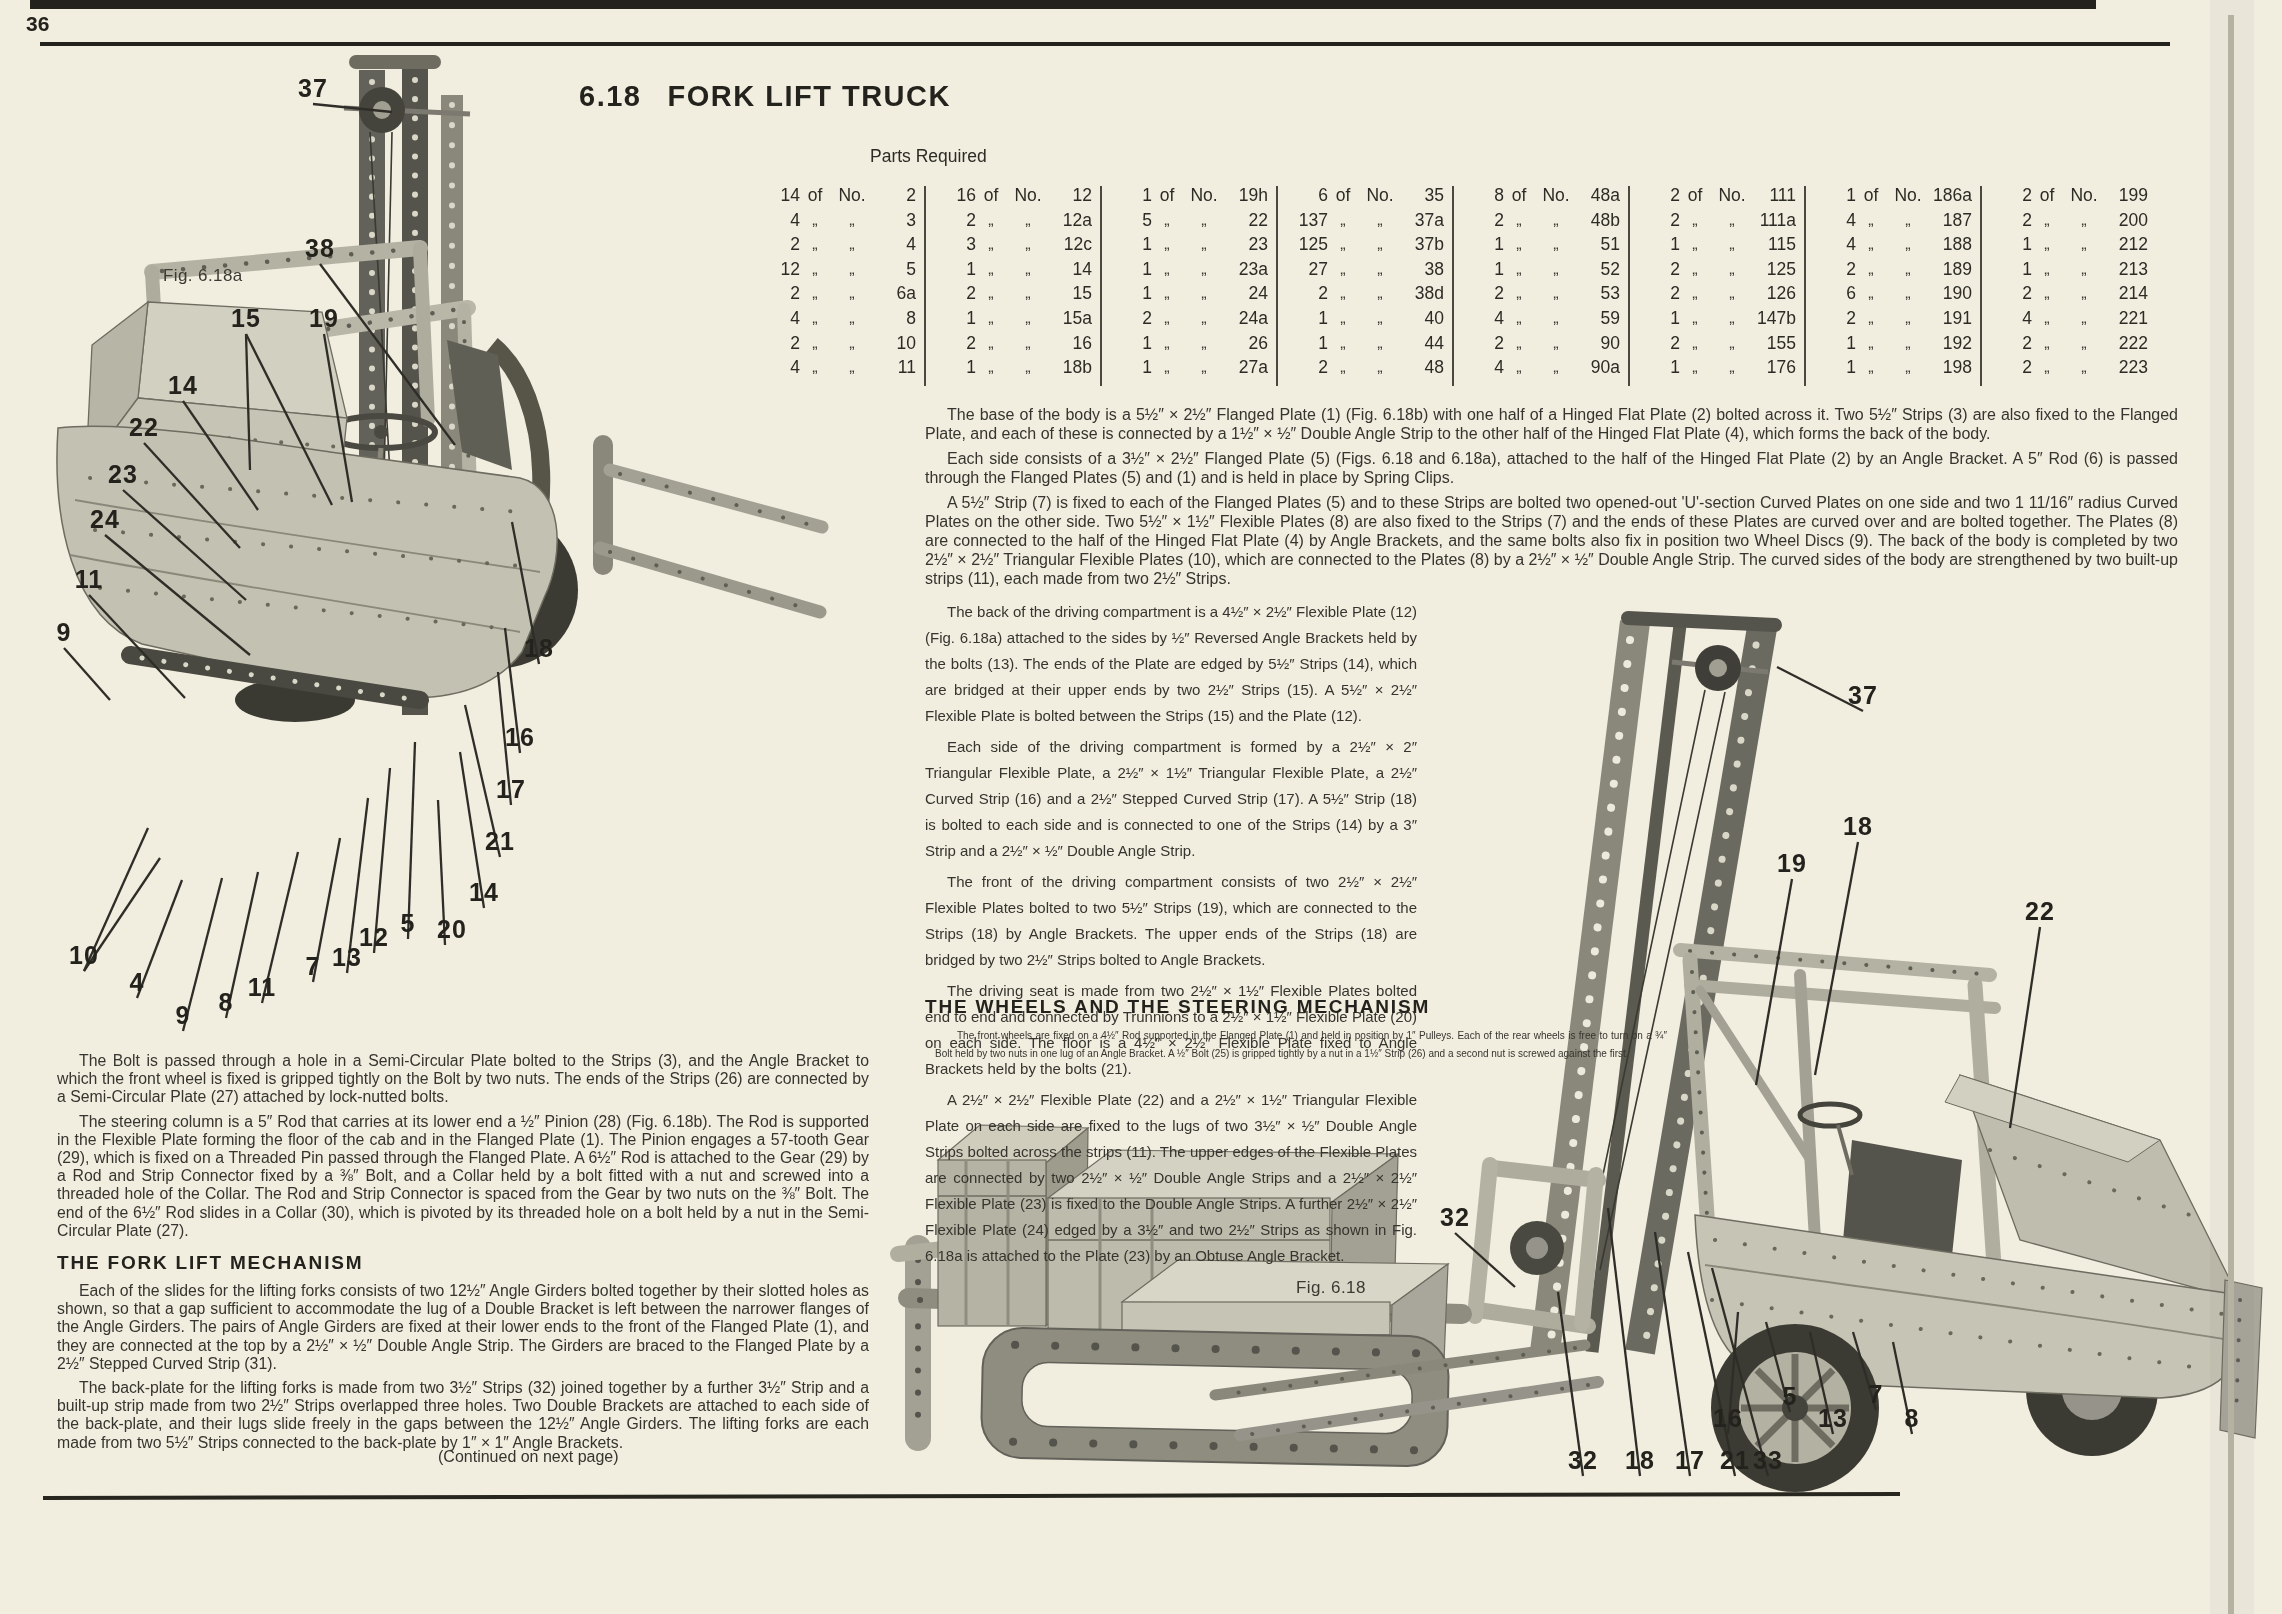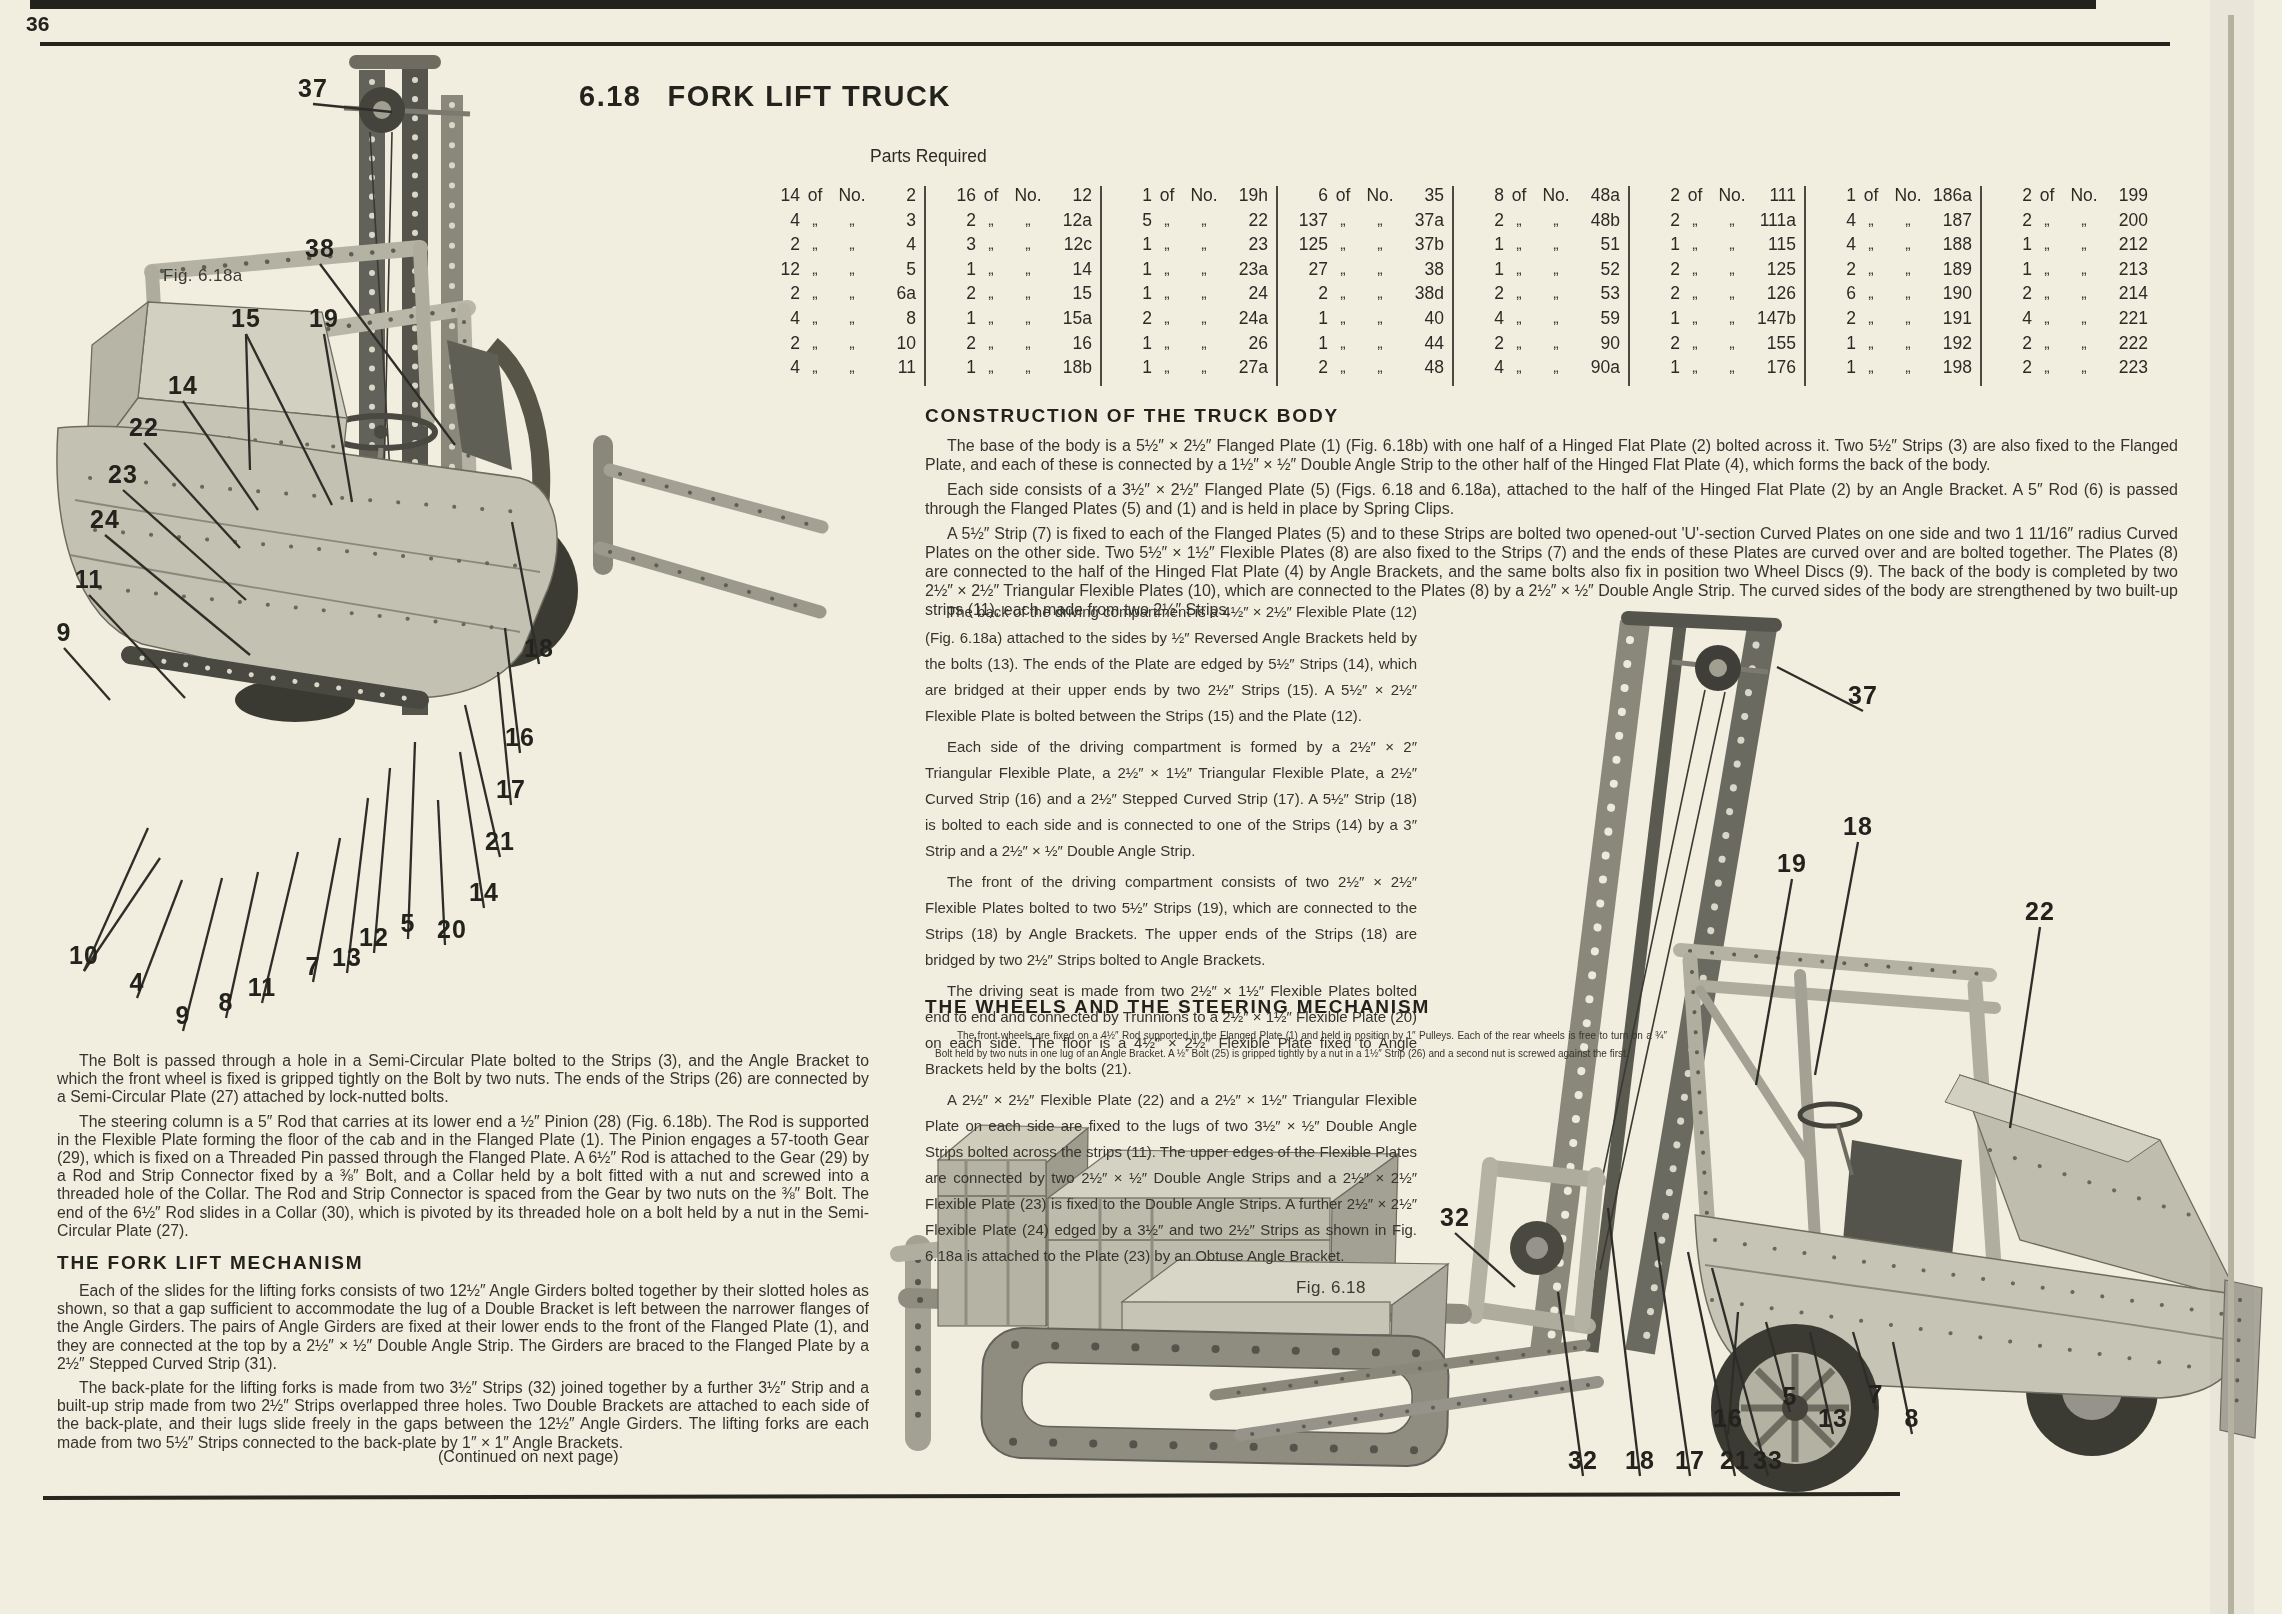--- a/index.html
+++ b/index.html
@@ -695,21 +695,20 @@
         <div class="pt-row ditto">
           <span class="pt-c pt-c0">2</span>
           <span class="pt-c pt-c1">„</span>
           <span class="pt-c pt-c2">„</span>
           <span class="pt-c pt-c3">223</span>
         </div>
       </div>
     </div>
 
   <div class="abs bodycopy indent" id="block-construction">
-    <h3 class="sec-head">CONSTRUCTION OF THE TRUCK BODY</h3>
     <div>
         <p>The base of the body is a 5½″ × 2½″ Flanged Plate (1) (Fig. 6.18b) with one half of a Hinged Flat Plate (2) bolted across it.  Two 5½″ Strips (3) are also fixed to the Flanged Plate, and each of these is connected by a 1½″ × ½″ Double Angle Strip to the other half of the Hinged Flat Plate (4), which forms the back of the body.</p>
         <p>Each side consists of a 3½″ × 2½″ Flanged Plate (5) (Figs. 6.18 and 6.18a), attached to the half of the Hinged Flat Plate (2) by an Angle Bracket. A 5″ Rod (6) is passed through the Flanged Plates (5) and (1) and is held in place by Spring Clips.</p>
         <p>A 5½″ Strip (7) is fixed to each of the Flanged Plates (5) and to these Strips are bolted two opened-out 'U'-section Curved Plates on one side and two 1 11/16″ radius Curved Plates on the other side. Two 5½″ × 1½″ Flexible Plates (8) are also fixed to the Strips (7) and the ends of these Plates are curved over and are bolted together. The Plates (8) are connected to the half of the Hinged Flat Plate (4) by Angle Brackets, and the same bolts also fix in position two Wheel Discs (9). The back of the body is completed by two 2½″ × 2½″ Triangular Flexible Plates (10), which are connected to the Plates (8) by a 2½″ × ½″ Double Angle Strip. The curved sides of the body are strengthened by two built-up strips (11), each made from two 2½″ Strips.</p>
       </div>
   </div>
 
   <div class="abs bodycopy indent" id="block-body-narrow">
     <div>
         <p>The back of the driving compartment is a 4½″ × 2½″ Flexible Plate (12) (Fig. 6.18a) attached to the sides by ½″ Reversed Angle Brackets held by the bolts (13). The ends of the Plate are edged by 5½″ Strips (14), which are bridged at their upper ends by two 2½″ Strips (15). A 5½″ × 2½″ Flexible Plate is bolted between the Strips (15) and the Plate (12).</p>

